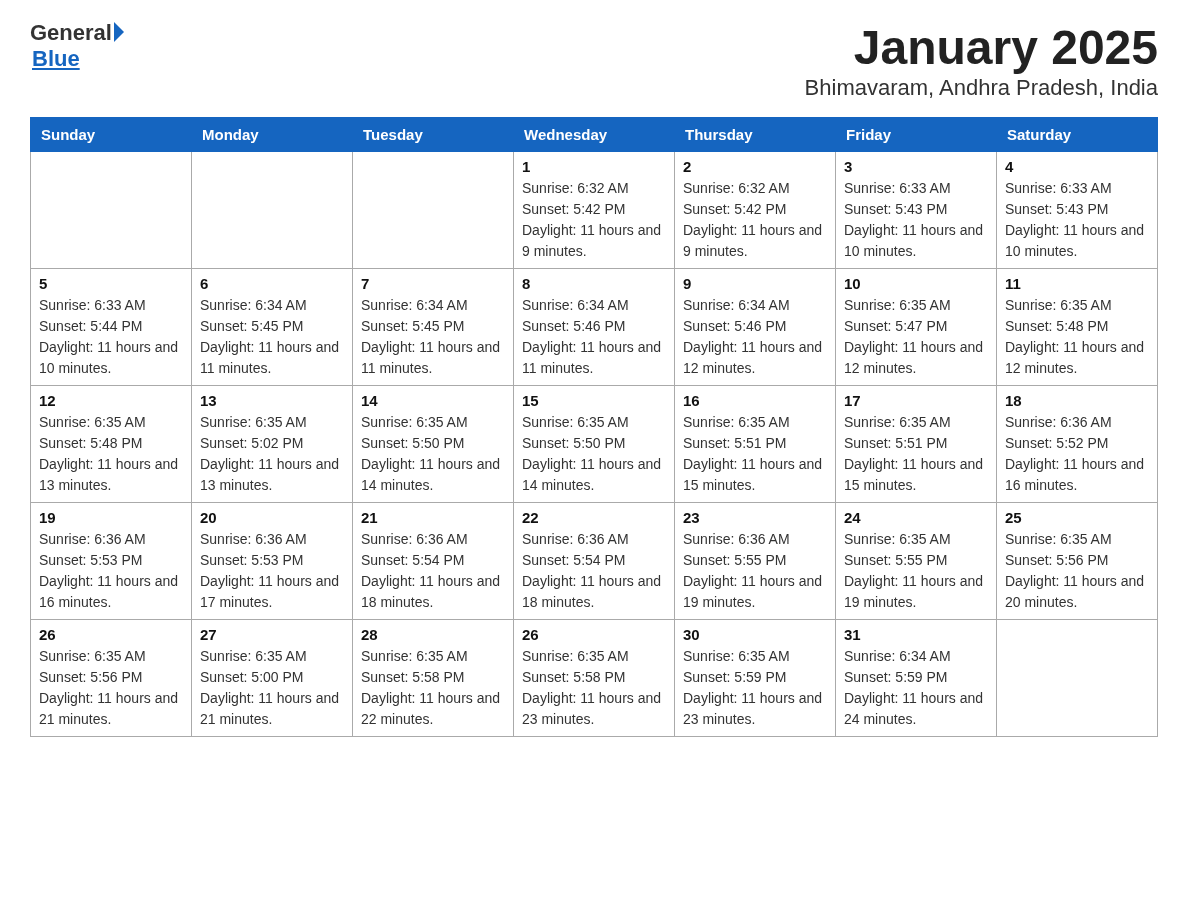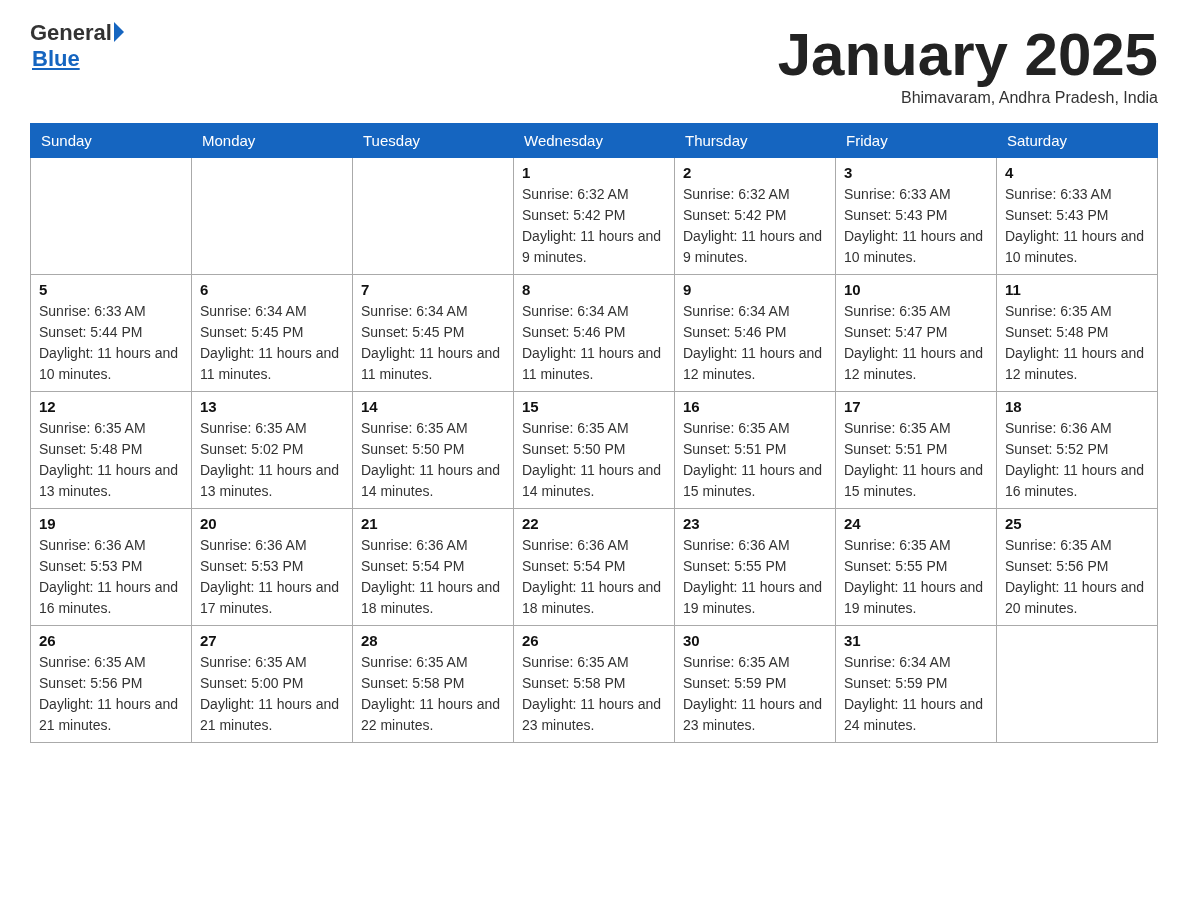--- a/index.html
+++ b/index.html
@@ -43,38 +43,38 @@
       color: #1565c0;
       font-size: 22px;
       font-weight: bold;
       margin-left: 2px;
       text-decoration: underline;
     }
     .title-block {
       text-align: right;
     }
     .month-title {
-      font-size: 60px;
+      font-size: 48px;
       font-weight: bold;
       color: #222;
     }
     .location {
-      font-size: 16px;
+      font-size: 22px;
       color: #333;
     }
     .calendar {
       width: 100%;
       border-collapse: collapse;
       margin-top: 10px;
     }
     .calendar th {
       background-color: #1565c0;
       color: #fff;
       font-size: 15px;
-      font-weight: normal;
+      font-weight: bold;
       padding: 8px 10px;
       text-align: left;
       border: 1px solid #1565c0;
     }
     .calendar td {
       border: 1px solid #aaa;
       vertical-align: top;
       padding: 6px 8px;
       width: 14.28%;
       min-height: 100px;

